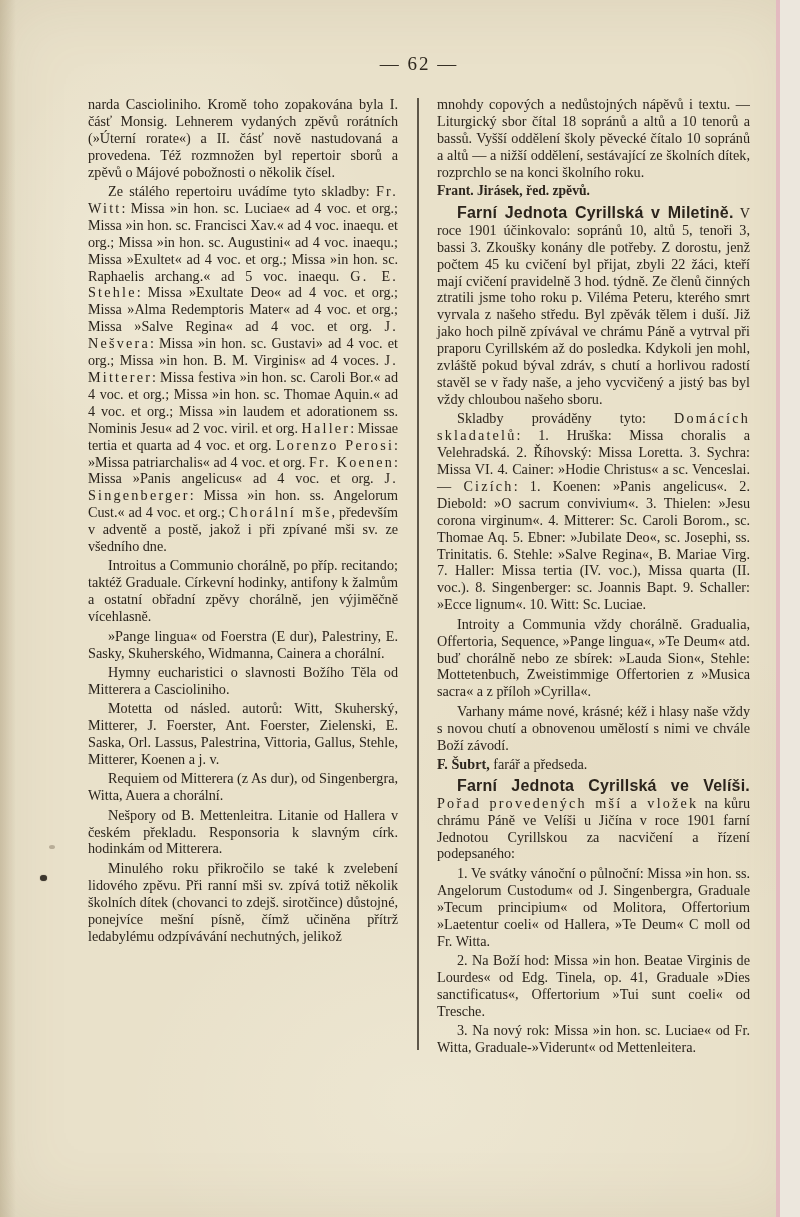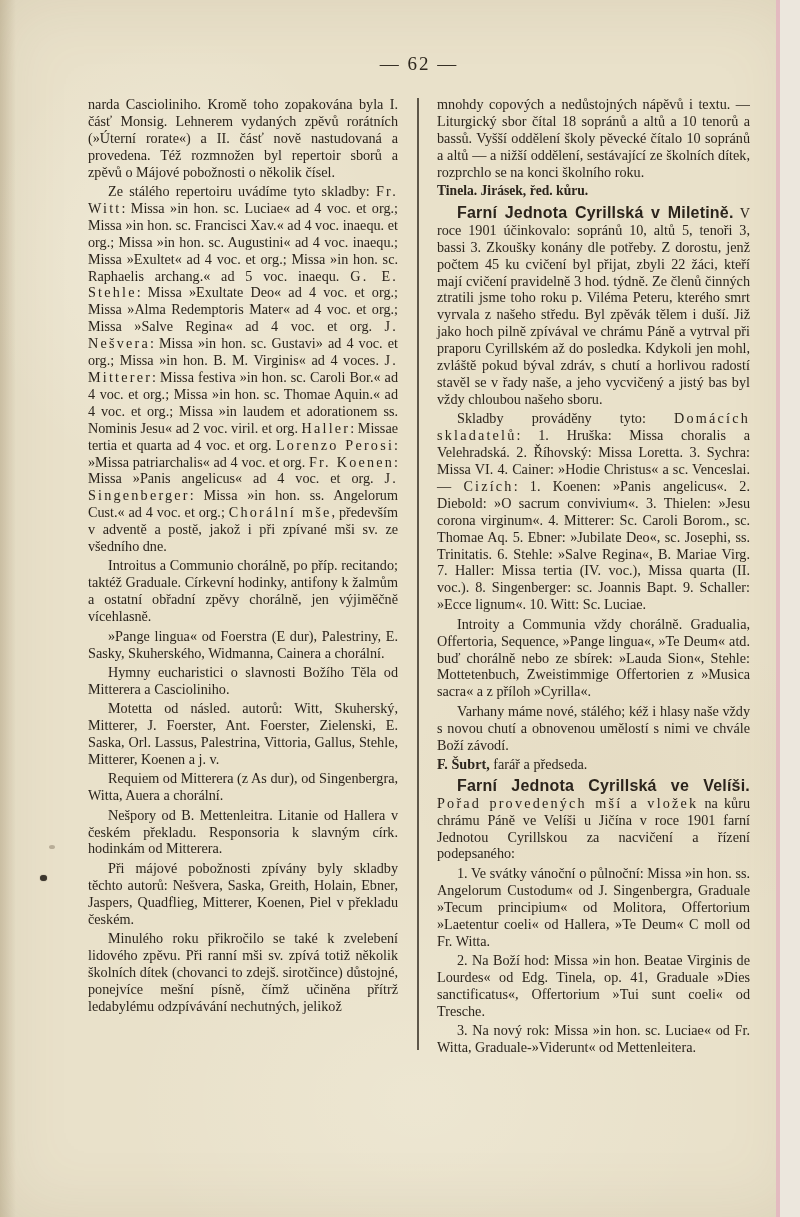--- a/index.html
+++ b/index.html
@@ -57,30 +57,29 @@
 
   <div class="col col-left">
       <p class="body"><span class="seg-n">narda Cascioliniho. Kromě toho zopakována byla I. čásť Monsig. Lehnerem vydaných zpěvů rorátních (»Úterní rorate«) a II. čásť nově nastudovaná a provedena. Též rozmnožen byl repertoir sborů a zpěvů o Májové pobožnosti o několik čísel.</span></p>
       <p class="body ind"><span class="seg-n">Ze stálého repertoiru uvádíme tyto skladby: </span><span class="seg-s">Fr. Witt</span><span class="seg-n">: Missa »in hon. sc. Luciae« ad 4 voc. et org.; Missa »in hon. sc. Francisci Xav.« ad 4 voc. inaequ. et org.; Missa »in hon. sc. Augustini« ad 4 voc. inaequ.; Missa »Exultet« ad 4 voc. et org.; Missa »in hon. sc. Raphaelis archang.« ad 5 voc. inaequ. </span><span class="seg-s">G. E. Stehle</span><span class="seg-n">: Missa »Exultate Deo« ad 4 voc. et org.; Missa »Alma Redemptoris Mater« ad 4 voc. et org.; Missa »Salve Regina« ad 4 voc. et org. </span><span class="seg-s">J. Nešvera</span><span class="seg-n">: Missa »in hon. sc. Gustavi» ad 4 voc. et org.; Missa »in hon. B. M. Virginis« ad 4 voces. </span><span class="seg-s">J. Mitterer</span><span class="seg-n">: Missa festiva »in hon. sc. Caroli Bor.« ad 4 voc. et org.; Missa »in hon. sc. Thomae Aquin.« ad 4 voc. et org.; Missa »in laudem et adorationem ss. Nominis Jesu« ad 2 voc. viril. et org. </span><span class="seg-s">Haller</span><span class="seg-n">: Missae tertia et quarta ad 4 voc. et org. </span><span class="seg-s">Lorenzo Perosi</span><span class="seg-n">: »Missa patriarchalis« ad 4 voc. et org. </span><span class="seg-s">Fr. Koenen</span><span class="seg-n">: Missa »Panis angelicus« ad 4 voc. et org. </span><span class="seg-s">J. Singenberger</span><span class="seg-n">: Missa »in hon. ss. Angelorum Cust.« ad 4 voc. et org.; </span><span class="seg-s">Chorální mše</span><span class="seg-n">, především v adventě a postě, jakož i při zpívané mši sv. ze všedního dne.</span></p>
       <p class="body ind"><span class="seg-n">Introitus a Communio chorálně, po příp. recitando; taktéž Graduale. Církevní hodinky, antifony k žalmům a ostatní obřadní zpěvy chorálně, jen výjiměčně vícehlasně.</span></p>
       <p class="body ind"><span class="seg-n">»Pange lingua« od Foerstra (E dur), Palestriny, E. Sasky, Skuherského, Widmanna, Cainera a chorální.</span></p>
       <p class="body ind"><span class="seg-n">Hymny eucharistici o slavnosti Božího Těla od Mitterera a Cascioliniho.</span></p>
       <p class="body ind"><span class="seg-n">Motetta od násled. autorů: Witt, Skuherský, Mitterer, J. Foerster, Ant. Foerster, Zielenski, E. Saska, Orl. Lassus, Palestrina, Vittoria, Gallus, Stehle, Mitterer, Koenen a j. v.</span></p>
       <p class="body ind"><span class="seg-n">Requiem od Mitterera (z As dur), od Singenbergra, Witta, Auera a chorální.</span></p>
       <p class="body ind"><span class="seg-n">Nešpory od B. Mettenleitra. Litanie od Hallera v českém překladu. Responsoria k slavným círk. hodinkám od Mitterera.</span></p>
-      <p class="body ind"><span class="seg-n">Při májové pobožnosti zpívány byly skladby těchto autorů: Nešvera, Saska, Greith, Holain, Ebner, Jaspers, Quadflieg, Mitterer, Koenen, Piel v překladu českém.</span></p>
       <p class="body ind"><span class="seg-n">Minulého roku přikročilo se také k zvelebení lidového zpěvu. Při ranní mši sv. zpívá totiž několik školních dítek (chovanci to zdejš. sirotčince) důstojné, ponejvíce mešní písně, čímž učiněna přítrž ledabylému odzpívávání nechutných, jelikož</span></p>
     </div>
   <div class="col col-right">
       <p class="body"><span class="seg-n">mnohdy copových a nedůstojných nápěvů i textu. — Liturgický sbor čítal 18 sopránů a altů a 10 tenorů a bassů. Vyšší oddělení školy pěvecké čítalo 10 sopránů a altů — a nižší oddělení, sestávající ze školních dítek, rozprchlo se na konci školního roku.</span></p>
-      <p class="sig sig-tight"><span class="seg-b">Tinela. Jirásek, řed. kůru.</span></p>
+      <p class="sig sig-tight"><span class="seg-b">Frant. Jirásek, řed. zpěvů.</span></p>
       <p class="body ind head-para"><span class="seg-h">Farní Jednota Cyrillská v Miletině.</span><span class="seg-n"> V roce 1901 účinkovalo: sopránů 10, altů 5, tenoři 3, bassi 3. Zkoušky konány dle potřeby. Z dorostu, jenž počtem 45 ku cvičení byl přijat, zbyli 22 žáci, kteří mají cvičení pravidelně 3 hod. týdně. Ze členů činných ztratili jsme toho roku p. Viléma Peteru, kterého smrt vyrvala z našeho středu. Byl zpěvák tělem i duší. Již jako hoch pilně zpívával ve chrámu Páně a vytrval při praporu Cyrillském až do posledka. Kdykoli jen mohl, zvláště pokud býval zdráv, s chutí a horlivou radostí stavěl se v řady naše, a jeho vycvičený a jistý bas byl vždy chloubou našeho sboru.</span></p>
       <p class="body ind"><span class="seg-n">Skladby prováděny tyto: </span><span class="seg-s">Domácích skladatelů</span><span class="seg-n">: 1. Hruška: Missa choralis a Velehradská. 2. Říhovský: Missa Loretta. 3. Sychra: Missa VI. 4. Cainer: »Hodie Christus« a sc. Venceslai. — </span><span class="seg-s">Cizích</span><span class="seg-n">: 1. Koenen: »Panis angelicus«. 2. Diebold: »O sacrum convivium«. 3. Thielen: »Jesu corona virginum«. 4. Mitterer: Sc. Caroli Borom., sc. Thomae Aq. 5. Ebner: »Jubilate Deo«, sc. Josephi, ss. Trinitatis. 6. Stehle: »Salve Regina«, B. Mariae Virg. 7. Haller: Missa tertia (IV. voc.), Missa quarta (II. voc.). 8. Singenberger: sc. Joannis Bapt. 9. Schaller: »Ecce lignum«. 10. Witt: Sc. Luciae.</span></p>
       <p class="body ind"><span class="seg-n">Introity a Communia vždy chorálně. Gradualia, Offertoria, Sequence, »Pange lingua«, »Te Deum« atd. buď chorálně nebo ze sbírek: »Lauda Sion«, Stehle: Mottetenbuch, Zweistimmige Offertorien z »Musica sacra« a z příloh »Cyrilla«.</span></p>
-      <p class="body ind"><span class="seg-n">Varhany máme nové, stálého; kéž i hlasy naše vždy s novou chutí a obnovenou umělostí s nimi ve chvále Boží závodí.</span></p>
+      <p class="body ind"><span class="seg-n">Varhany máme nové, krásné; kéž i hlasy naše vždy s novou chutí a obnovenou umělostí s nimi ve chvále Boží závodí.</span></p>
       <p class="sig sig-wide"><span class="seg-b">F. Šubrt,</span><span class="seg-n"> farář a předseda.</span></p>
       <p class="body ind head-para"><span class="seg-h">Farní Jednota Cyrillská ve Velíši.</span><span class="seg-n"> </span><span class="seg-s">Pořad provedených mší a vložek</span><span class="seg-n"> na kůru chrámu Páně ve Velíši u Jičína v roce 1901 farní Jednotou Cyrillskou za nacvičení a řízení podepsaného:</span></p>
       <p class="body ind"><span class="seg-n">1. Ve svátky vánoční o půlnoční: Missa »in hon. ss. Angelorum Custodum« od J. Singenbergra, Graduale »Tecum principium« od Molitora, Offertorium »Laetentur coeli« od Hallera, »Te Deum« C moll od Fr. Witta.</span></p>
       <p class="body ind"><span class="seg-n">2. Na Boží hod: Missa »in hon. Beatae Virginis de Lourdes« od Edg. Tinela, op. 41, Graduale »Dies sanctificatus«, Offertorium »Tui sunt coeli« od Tresche.</span></p>
       <p class="body ind"><span class="seg-n">3. Na nový rok: Missa »in hon. sc. Luciae« od Fr. Witta, Graduale-»Viderunt« od Mettenleitera.</span></p>
     </div>
 
   <div class="ink-smudge"></div>
   <div class="ink-dot"></div>
 </div>

